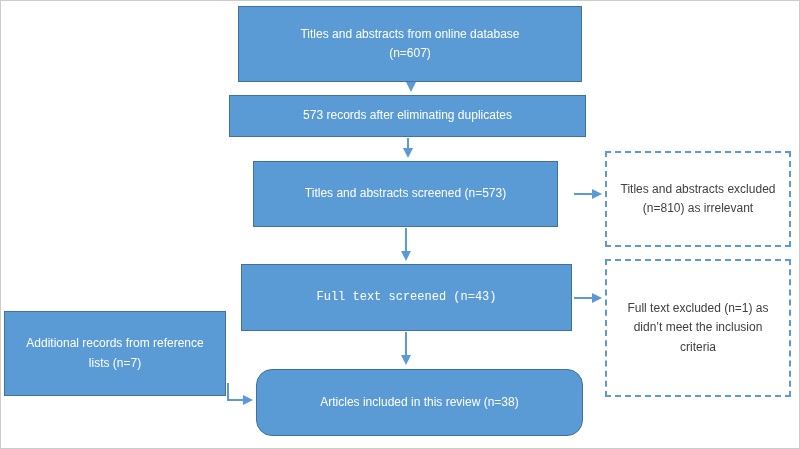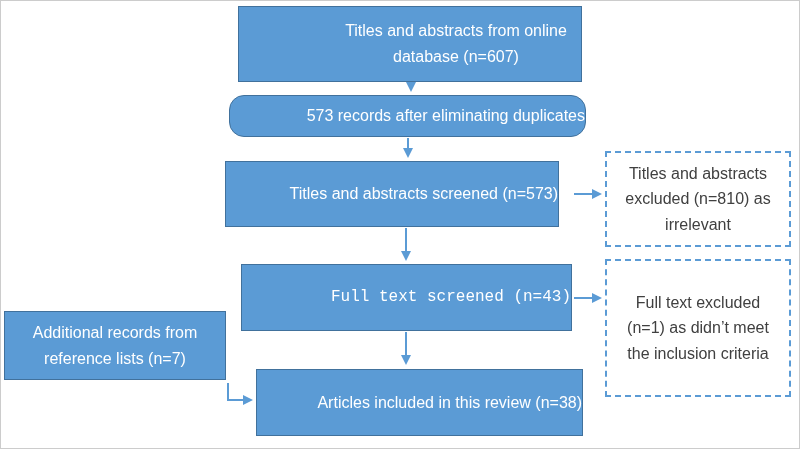--- a/index.html
+++ b/index.html
@@ -13,46 +13,46 @@
   .frame {
     position: absolute;
     inset: 0;
     border: 1px solid #cccccc;
     background: #ffffff;
   }
   .node {
     position: absolute;
     display: flex;
     align-items: center;
-    justify-content: flex-end;
+    justify-content: center;
     text-align: center;
-    font-size: 16px;
+    font-size: 12px;
     line-height: 1.6;
   }
   .node.solid {
     background: #5B9BD5;
     border: 1px solid #41719C;
     color: #ffffff;
   }
   .node.dashed {
     background: #ffffff;
     border: 2px dashed #5B9BD5;
     color: #404040;
   }
   .node span { display: inline-block; }
 
   #n-database           { left: 237px; top: 5px;   width: 344px; height: 76px; }
   #n-database span      { max-width: 250px; }
-  #n-duplicates         { left: 228px; top: 94px;  width: 357px; height: 42px; border-radius: 15px; }
-  #n-screened           { left: 224px; top: 160px; width: 334px; height: 66px; }
+  #n-duplicates         { left: 228px; top: 94px;  width: 357px; height: 42px; }
+  #n-screened           { left: 252px; top: 160px; width: 305px; height: 66px; }
   #n-excluded-abstracts { left: 604px; top: 150px; width: 186px; height: 96px;  padding: 0 13px; }
   #n-fulltext           { left: 240px; top: 263px; width: 331px; height: 67px; font-family: Liberation Mono, monospace; }
   #n-excluded-fulltext  { left: 604px; top: 258px; width: 186px; height: 138px; padding: 0 13px; }
-  #n-included           { left: 255px; top: 368px; width: 327px; height: 67px; }
-  #n-additional         { left: 3px;   top: 310px; width: 222px; height: 69px;  padding: 0 10px; }
+  #n-included           { left: 255px; top: 368px; width: 327px; height: 67px; border-radius: 16px; }
+  #n-additional         { left: 3px;   top: 310px; width: 222px; height: 85px;  padding: 0 10px; }
 
   svg.connectors {
     position: absolute;
     left: 0; top: 0;
     width: 800px; height: 449px;
     pointer-events: none;
   }
 </style>
 </head>
 <body>

